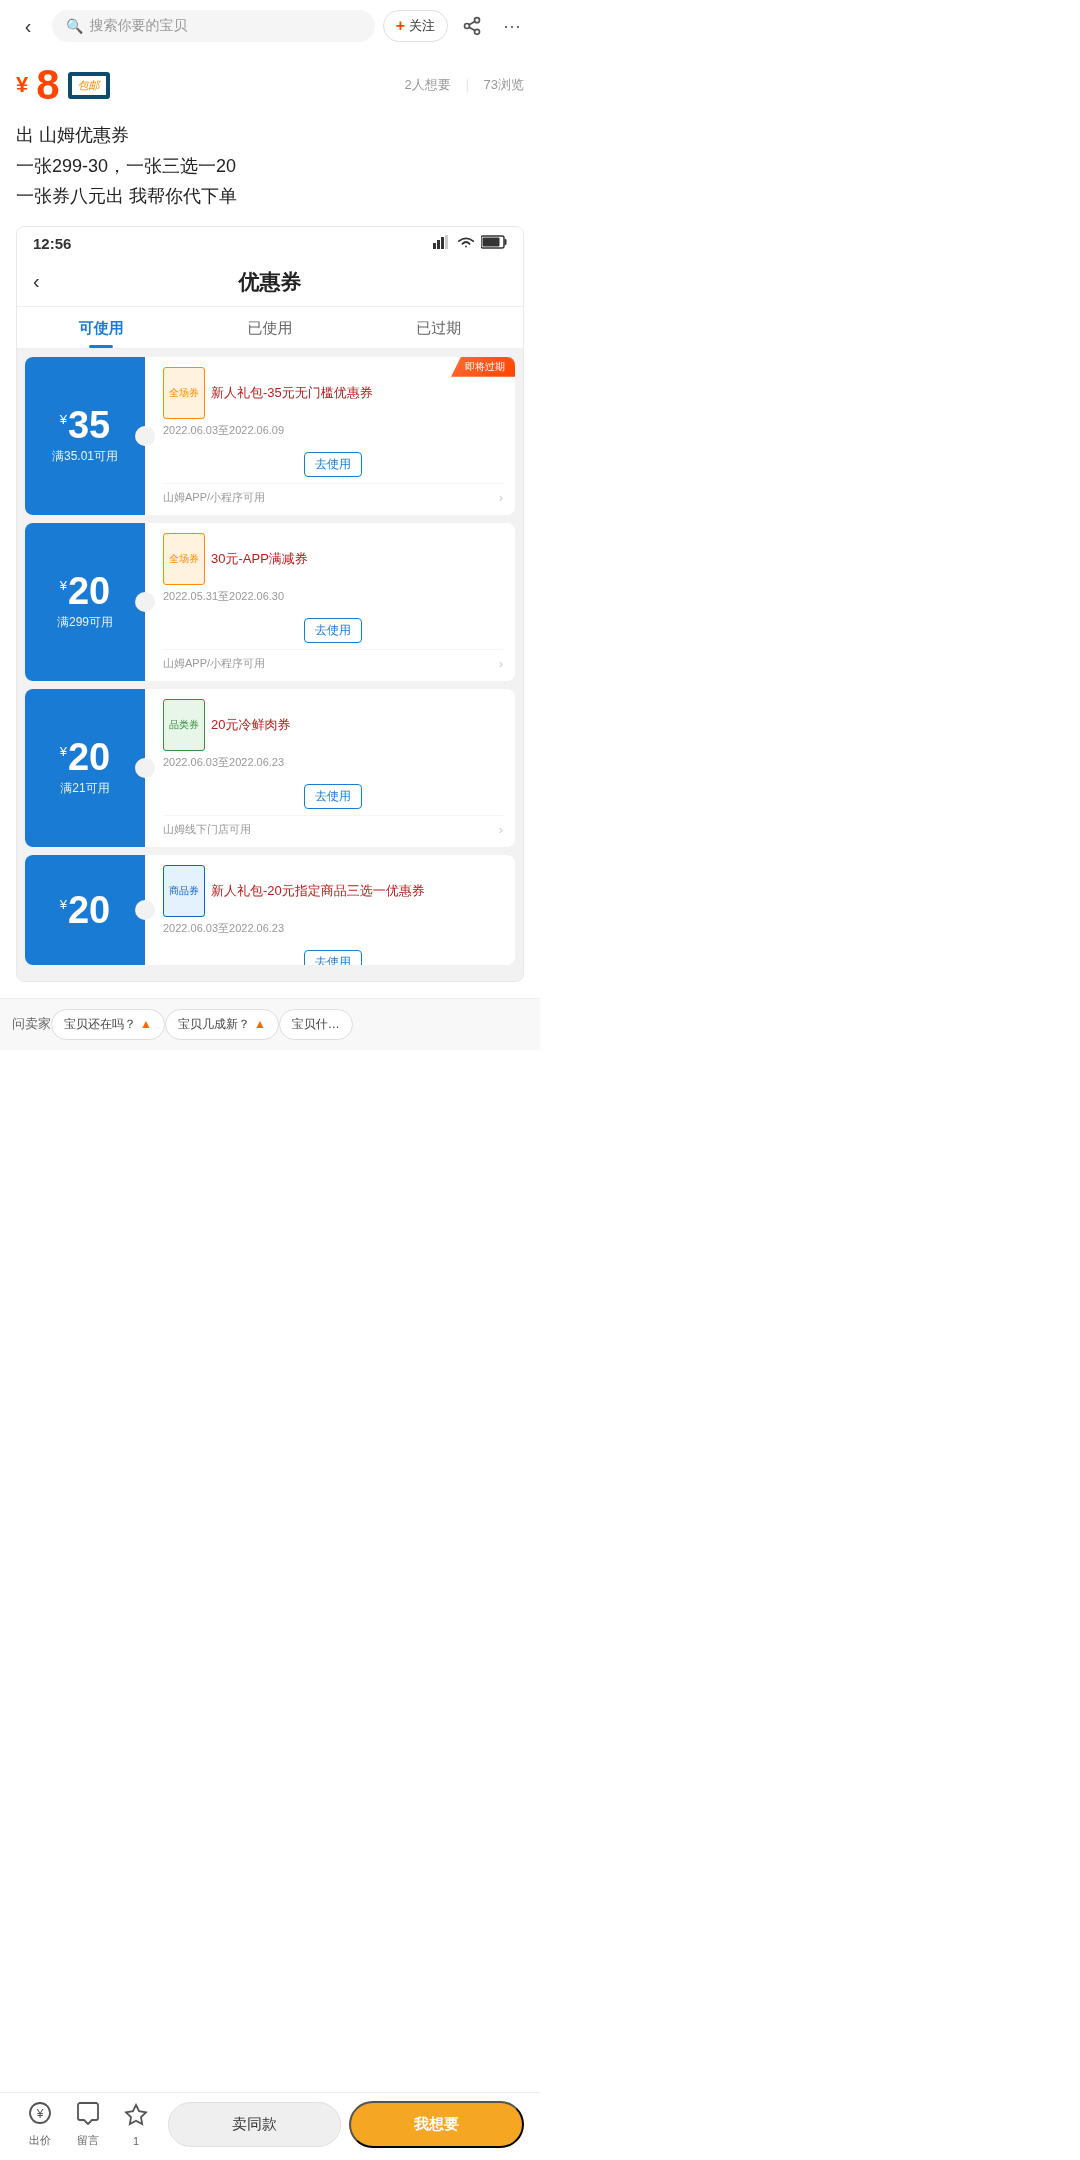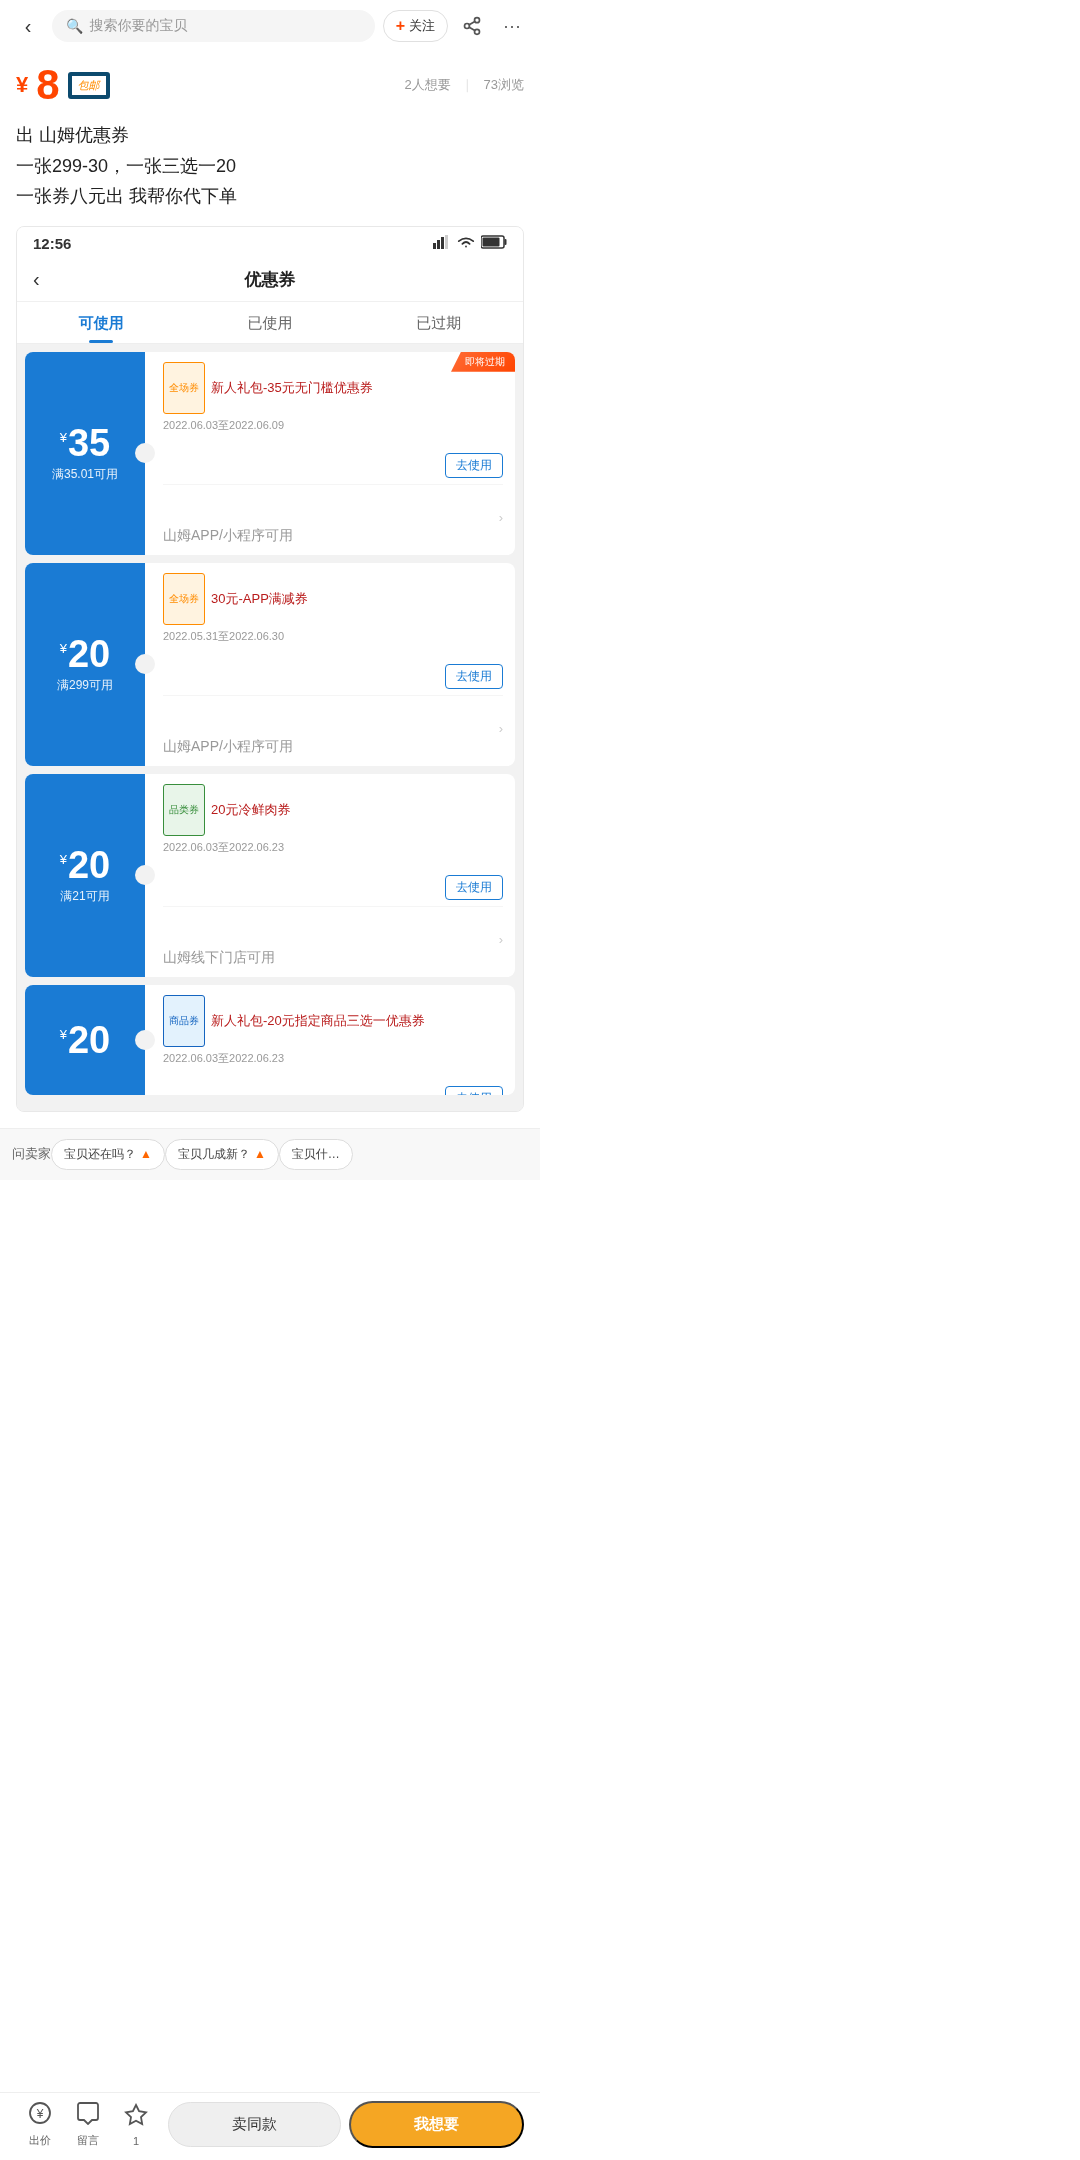--- a/index.html
+++ b/index.html
@@ -112,21 +112,21 @@
       align-items: center;
       justify-content: center;
       padding: 10px 16px 10px;
       position: relative;
       border-bottom: 1px solid #f0f0f0;
     }
     .phone-header .back-arrow {
       position: absolute; left: 16px;
       font-size: 20px; color: #333; cursor: pointer;
     }
-    .phone-header .title { font-size: 17px; font-weight: 600; color: #222; }
+    .phone-header .title { font-size: 21px; font-weight: 600; color: #222; }
 
     
     .coupon-tabs {
       background: #fff;
       display: flex;
       justify-content: space-around;
       padding: 0 0 0;
       border-bottom: 1px solid #eee;
     }
     .coupon-tab {
@@ -205,39 +205,39 @@
       padding: 18px 5px;
       border-radius: 3px;
       white-space: nowrap;
     }
     .tag-all { background: #fff3e0; color: #ff8c00; border: 1px solid #ff8c00; }
     .tag-category { background: #e8f5e9; color: #388e3c; border: 1px solid #388e3c; }
     .tag-product { background: #e3f2fd; color: #1565c0; border: 1px solid #1565c0; }
     .coupon-name { font-size: 13px; color: #b91c1c; font-weight: 500; }
     .coupon-date { font-size: 11px; color: #999; margin-top: 4px; }
     .coupon-mid-row {
-      display: flex; align-items: center; justify-content: flex-end;
-      margin-top: 20px;
+      display: flex; align-items: center; justify-content: center;
+      margin-top: 14px;
     }
     .use-btn {
       border: 1px solid #1a7bd4;
       color: #1a7bd4;
       background: #fff;
       font-size: 12px;
       padding: 3px 10px;
       border-radius: 4px;
       cursor: pointer;
     }
     .coupon-sub-row {
       display: flex; align-items: center; justify-content: space-between;
       margin-top: 6px;
       border-top: 1px solid #f5f5f5;
       padding-top: 6px;
     }
-    .coupon-channel { font-size: 14px; color: #999; margin-top: 36px; }
+    .coupon-channel { font-size: 11px; color: #999; }
     .chevron-right { color: #ccc; font-size: 13px; }
 
     
     .expiring-badge {
       position: absolute;
       top: 0; right: 0;
       background: linear-gradient(135deg, #ff6b35, #ff4500);
       color: #fff;
       font-size: 10px;
       padding: 3px 10px 3px 14px;

